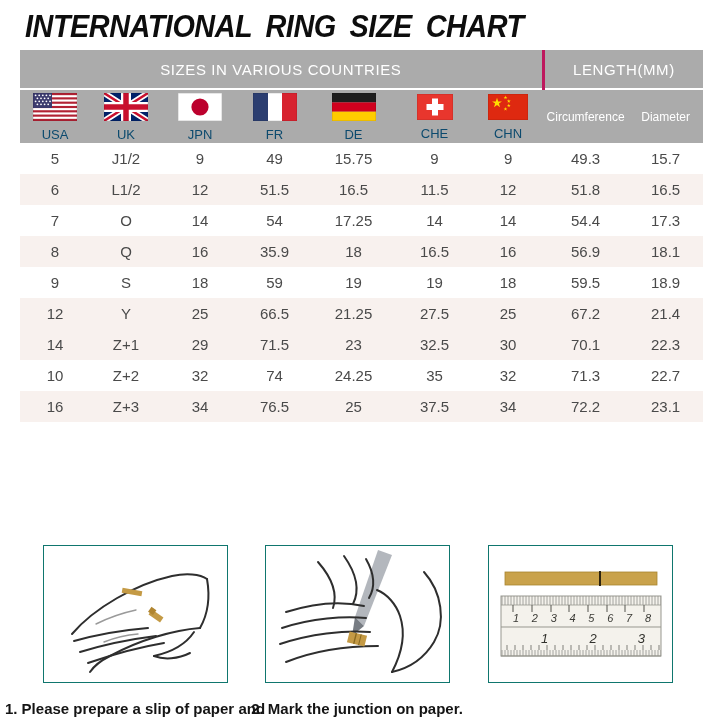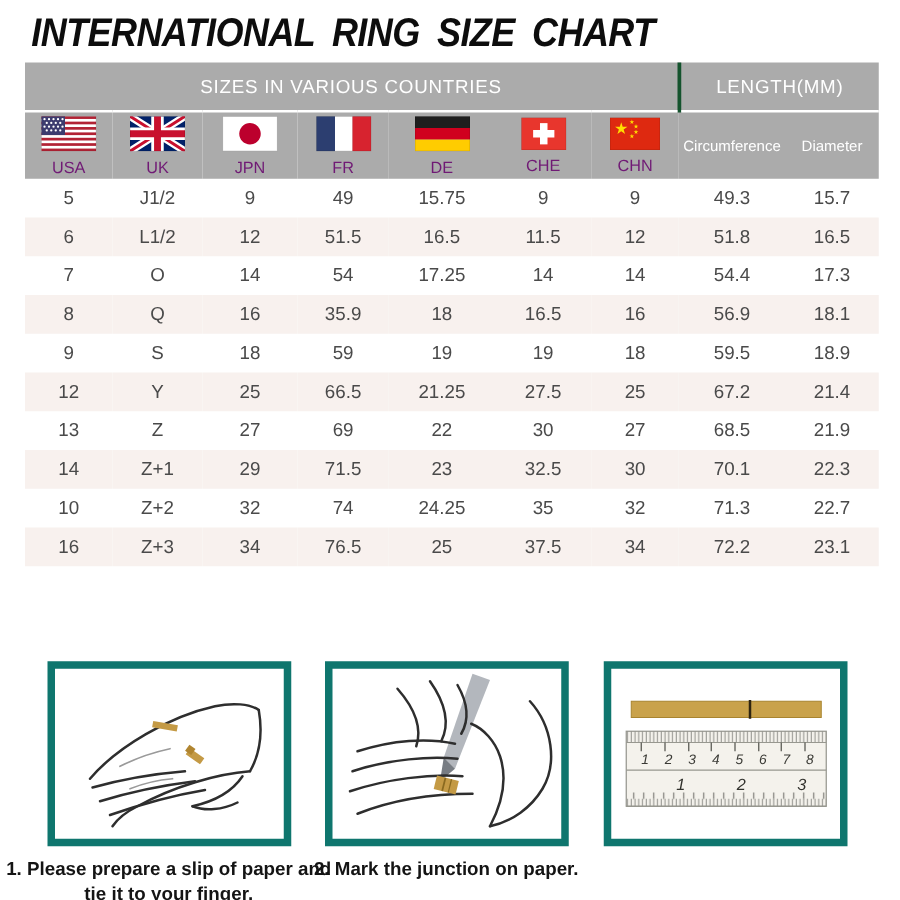--- a/index.html
+++ b/index.html
@@ -15,37 +15,37 @@
   }
   table.size-chart{
     position:absolute;left:20px;top:50px;width:683px;
     border-collapse:collapse;table-layout:fixed;
   }
   .size-chart th,.size-chart td{padding:0;text-align:center;}
   .grp{
     background:#ABABAB;color:#fff;font-weight:normal;font-size:15px;
     height:38px;letter-spacing:0.6px;
   }
-  .gap-r{border-right:3px solid #14532d;}
+  .gap-r{border-right:3px solid #be185d;}
   .gap-b{border-bottom:2px solid #fff;}
   .flagrow th{background:#ABABAB;height:53px;vertical-align:middle;font-weight:normal;}
   .flag{display:block;margin:2px auto 4px;}
-  .code{color:#701a75;font-size:13px;text-align:right;}
+  .code{color:#0c4a6e;font-size:13px;text-align:right;}
   .lencol{
     background:#ABABAB;color:#fff;font-size:12px;font-weight:normal;
     vertical-align:bottom;padding-bottom:9px;
   }
   tbody td{height:31px;font-size:15px;color:#4a4a4a;}
   tbody tr.alt{background:#F8F1EE;}
   .step{position:absolute;top:529px;text-align:center;}
   #step1{left:0;width:270px;}
   #step2{left:237px;width:240px;}
   #step3{left:467px;width:226px;}
   .figbox{
-    width:183px;height:136px;border:6px solid #0f766e;margin:0 auto;background:#fff;
+    width:183px;height:136px;border:1px solid #0f766e;margin:16px auto;background:#fff;
   }
   .figbox svg{display:block;}
   .caption{
     margin-top:9px;font-weight:bold;font-size:15px;color:#141414;line-height:1.35;
   }
   .sketch{fill:none;stroke:#2e2e2e;stroke-width:2;stroke-linecap:round;}
   .sketch-light{fill:none;stroke:#9a9a9a;stroke-width:1.4;stroke-linecap:round;}
 </style>
 </head>
 <body>
@@ -235,31 +235,20 @@
         <td>12</td>
         <td>Y</td>
         <td>25</td>
         <td>66.5</td>
         <td>21.25</td>
         <td>27.5</td>
         <td>25</td>
         <td>67.2</td>
         <td>21.4</td>
       </tr>
-      <tr>
-        <td>13</td>
-        <td>Z</td>
-        <td>27</td>
-        <td>69</td>
-        <td>22</td>
-        <td>30</td>
-        <td>27</td>
-        <td>68.5</td>
-        <td>21.9</td>
-      </tr>
       <tr class="alt">
         <td>14</td>
         <td>Z+1</td>
         <td>29</td>
         <td>71.5</td>
         <td>23</td>
         <td>32.5</td>
         <td>30</td>
         <td>70.1</td>
         <td>22.3</td>

